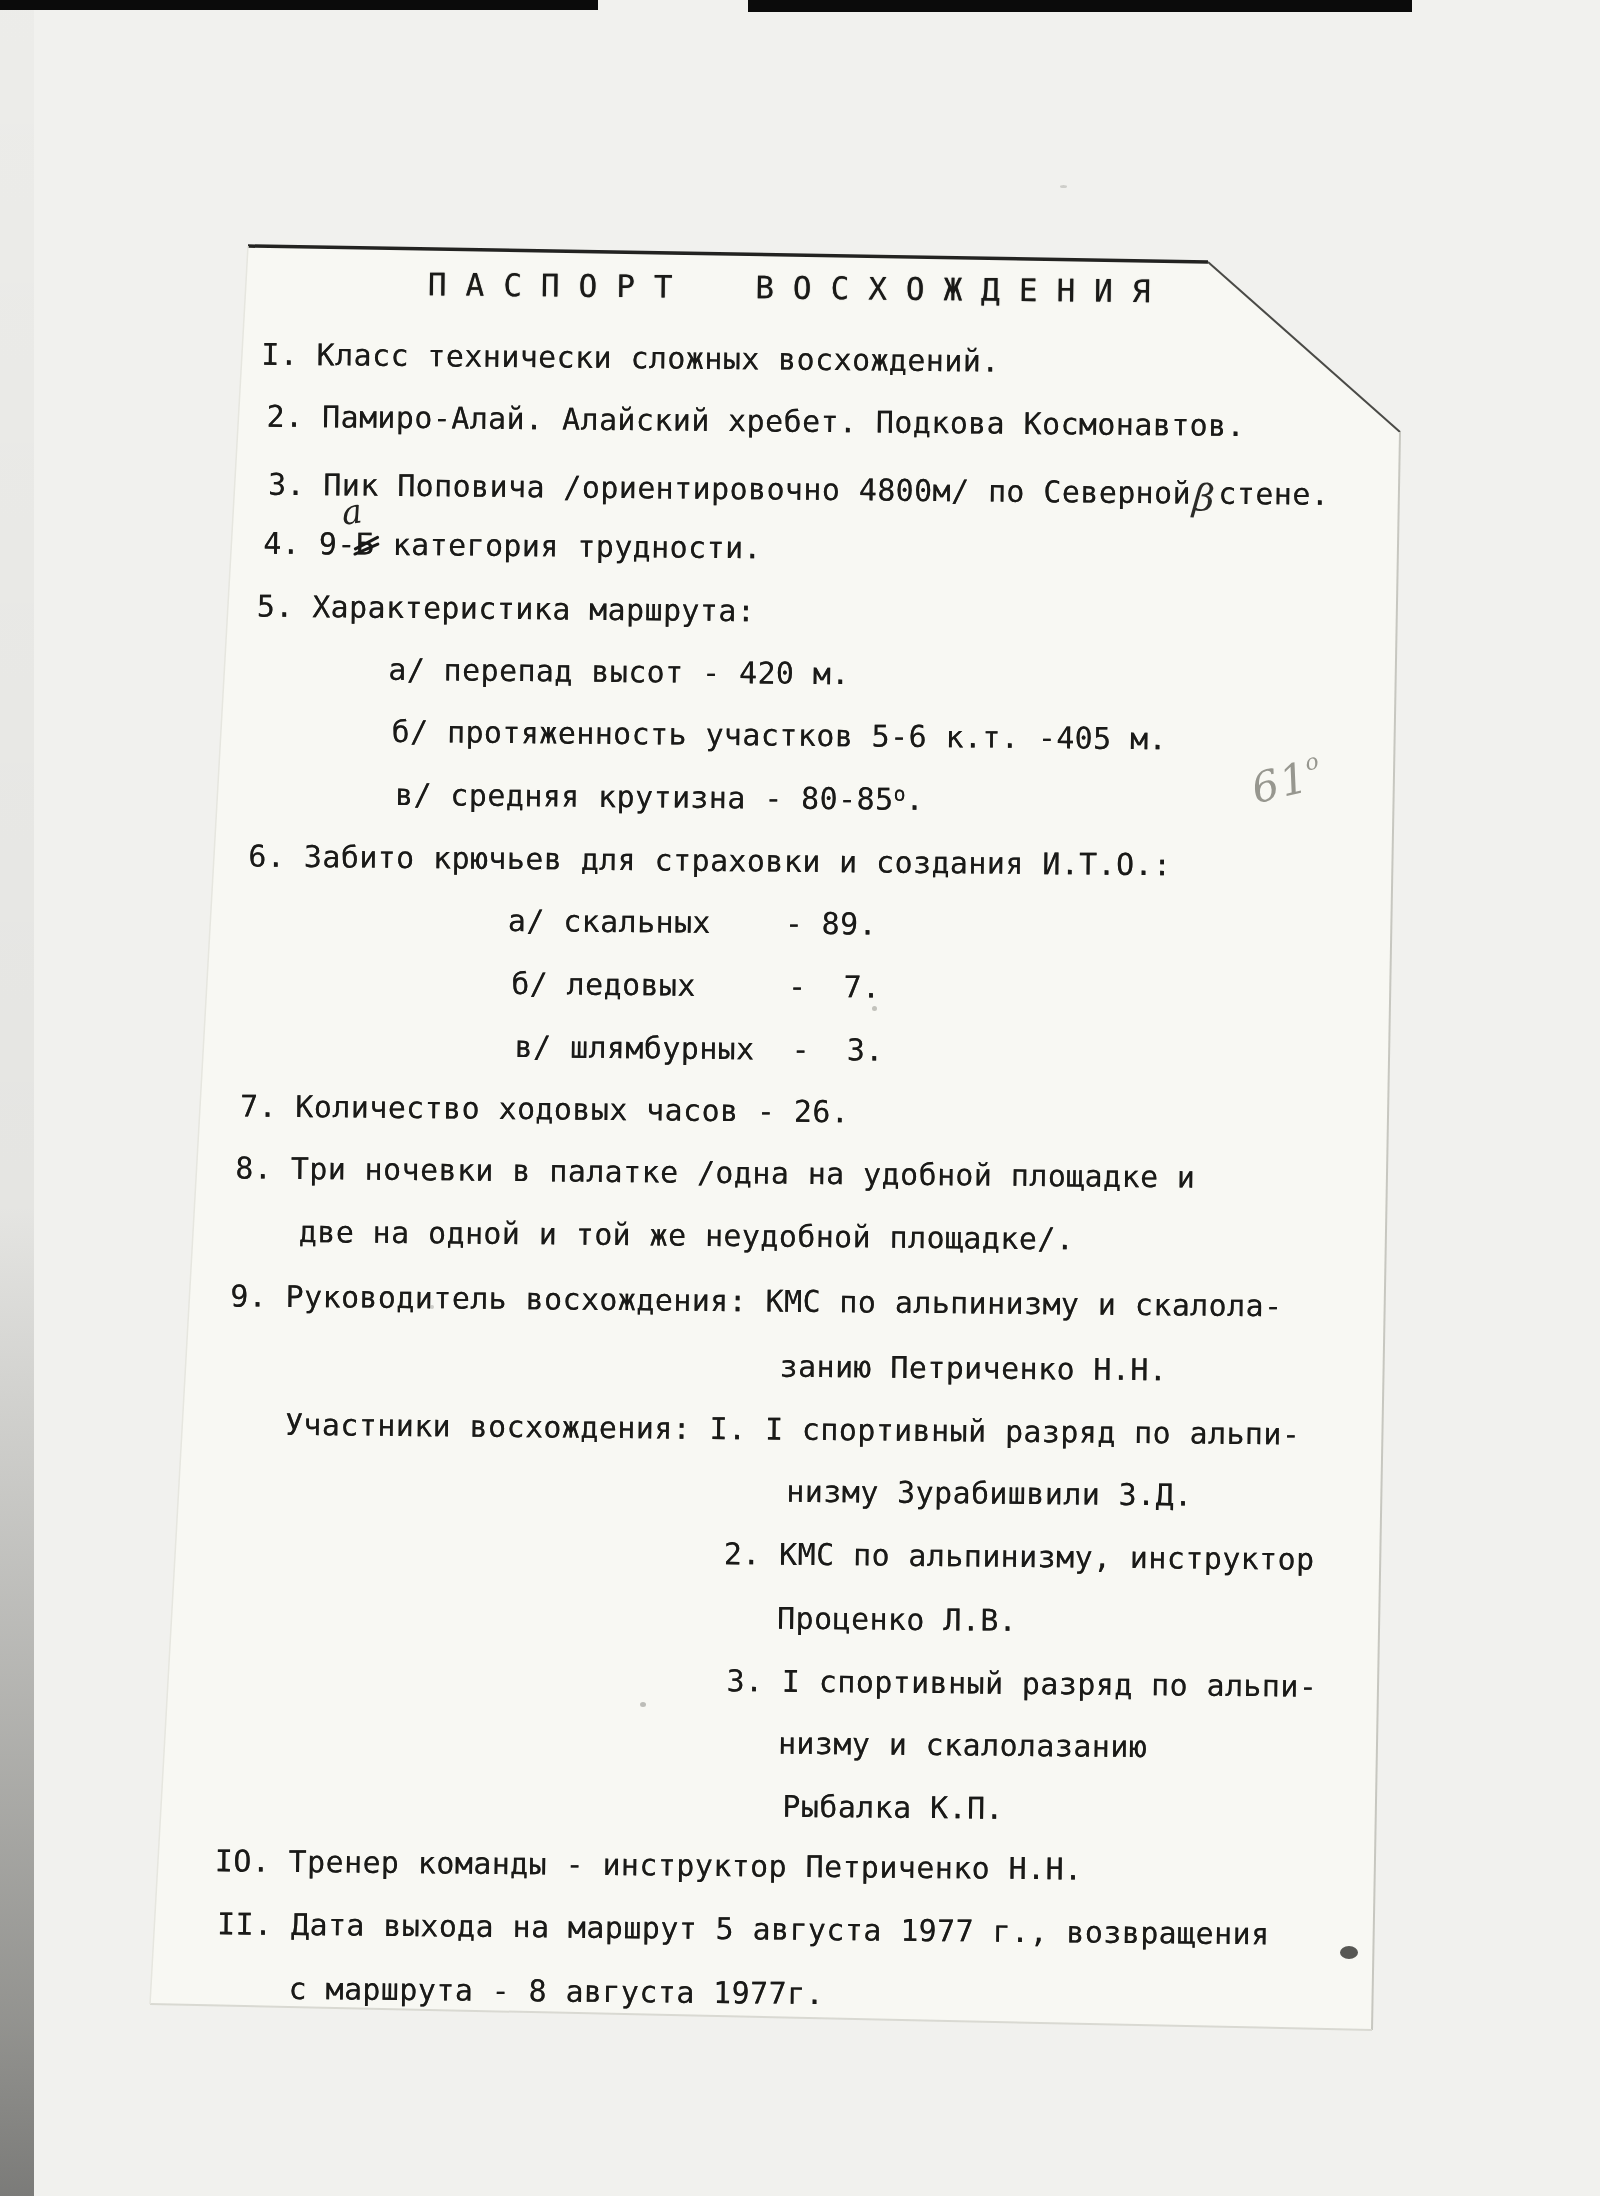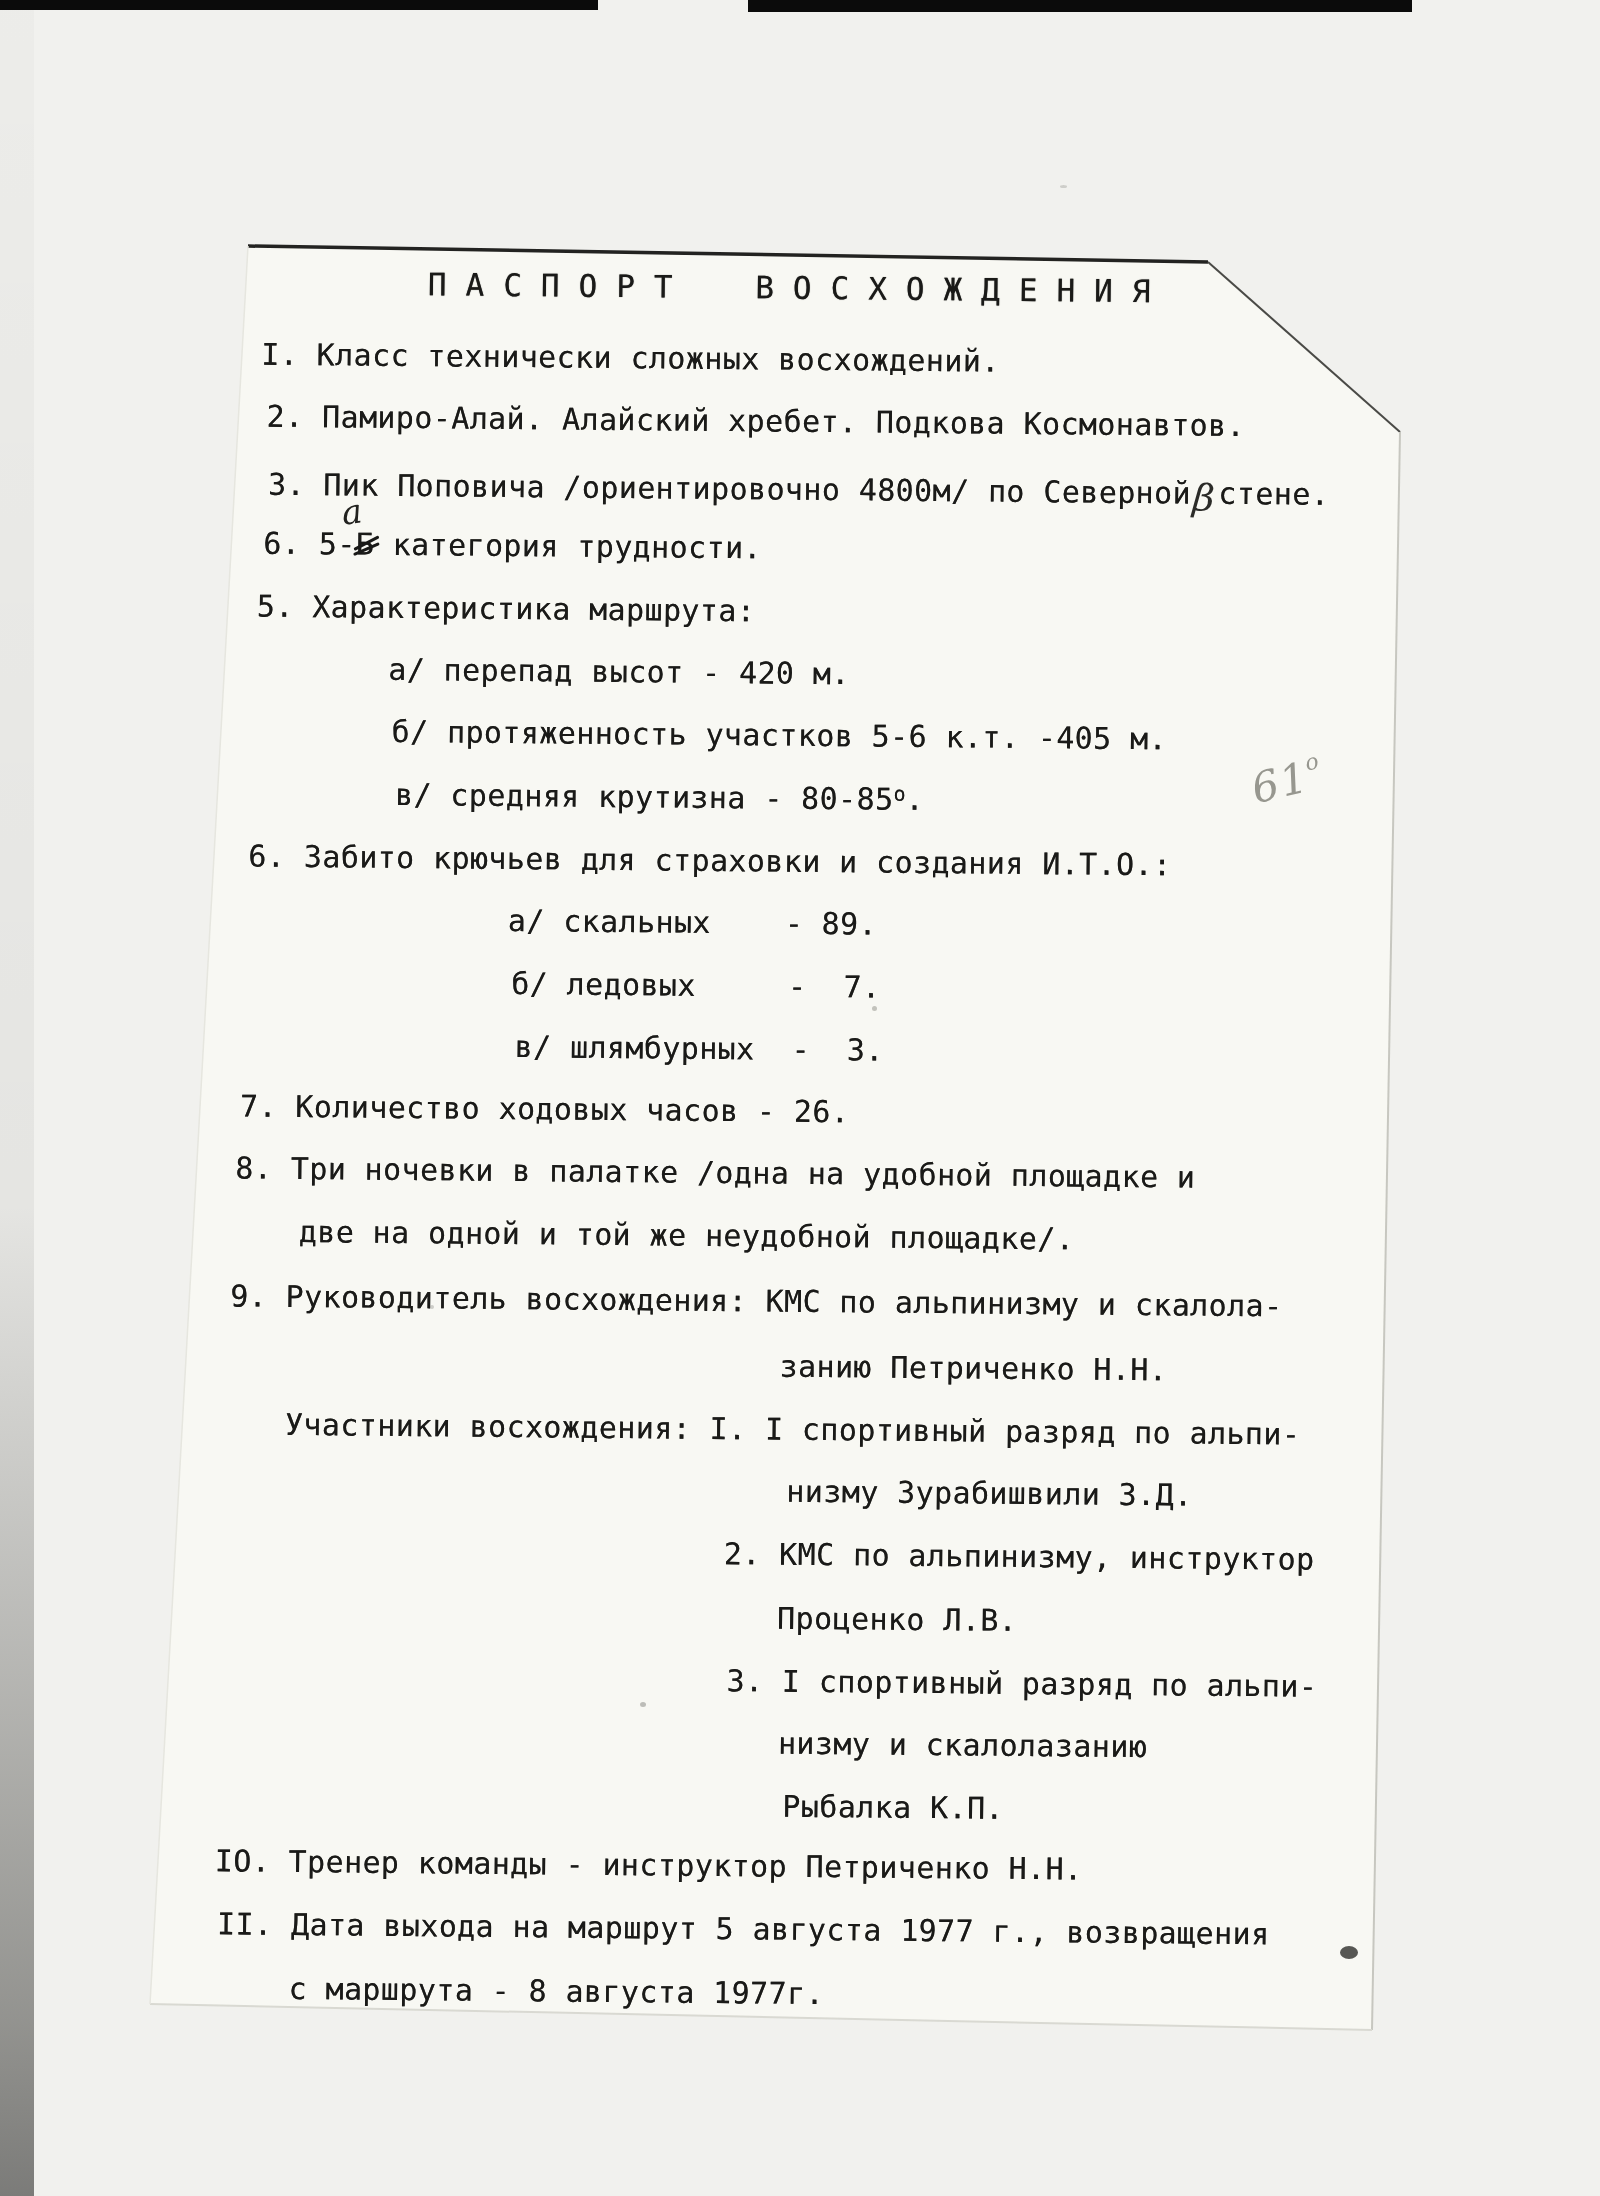--- a/index.html
+++ b/index.html
@@ -84,21 +84,21 @@
 
   <div class="content">
 
     <div class="line title-line" style="left:428px; top:266px;">ПАСПОРТ ВОСХОЖДЕНИЯ</div>
 
     <div class="line" style="left:262px; top:338px;">I. Класс технически сложных восхождений.</div>
     <div class="line" style="left:268px; top:400px;">2. Памиро-Алай. Алайский хребет. Подкова Космонавтов.</div>
 
     <div class="line" style="left:270px; top:463px;"><span>3. Пик Поповича /ориентировочно 4800м/ по Северной</span><span class="hand insert-v">β</span><span>стене.</span></div>
 
-    <div class="line" style="left:266px; top:527px;"><span>6. 5-</span><span class="struck">Б</span><span class="hand hand-a">а</span><span> категория трудности.</span></div>
+    <div class="line" style="left:266px; top:527px;"><span>4. 9-</span><span class="struck">Б</span><span class="hand hand-a">а</span><span> категория трудности.</span></div>
 
     <div class="line" style="left:260px; top:590px;">5. Характеристика маршрута:</div>
     <div class="line" style="left:392px; top:652px;">а/ перепад высот - 420 м.</div>
     <div class="line" style="left:396px; top:714px;">б/ протяженность участков 5-6 к.т. -405 м.</div>
 
     <div class="line" style="left:400px; top:777px;"><span>в/ средняя крутизна - 80-85</span><sup class="deg">о</sup><span>.</span></div>
 
     <div class="line" style="left:254px; top:840px;">6. Забито крючьев для страховки и создания И.Т.О.:</div>
     <div class="line" style="left:514px; top:902px;">а/ скальных    - 89.</div>
     <div class="line" style="left:518px; top:965px;">б/ ледовых     -  7.</div>

